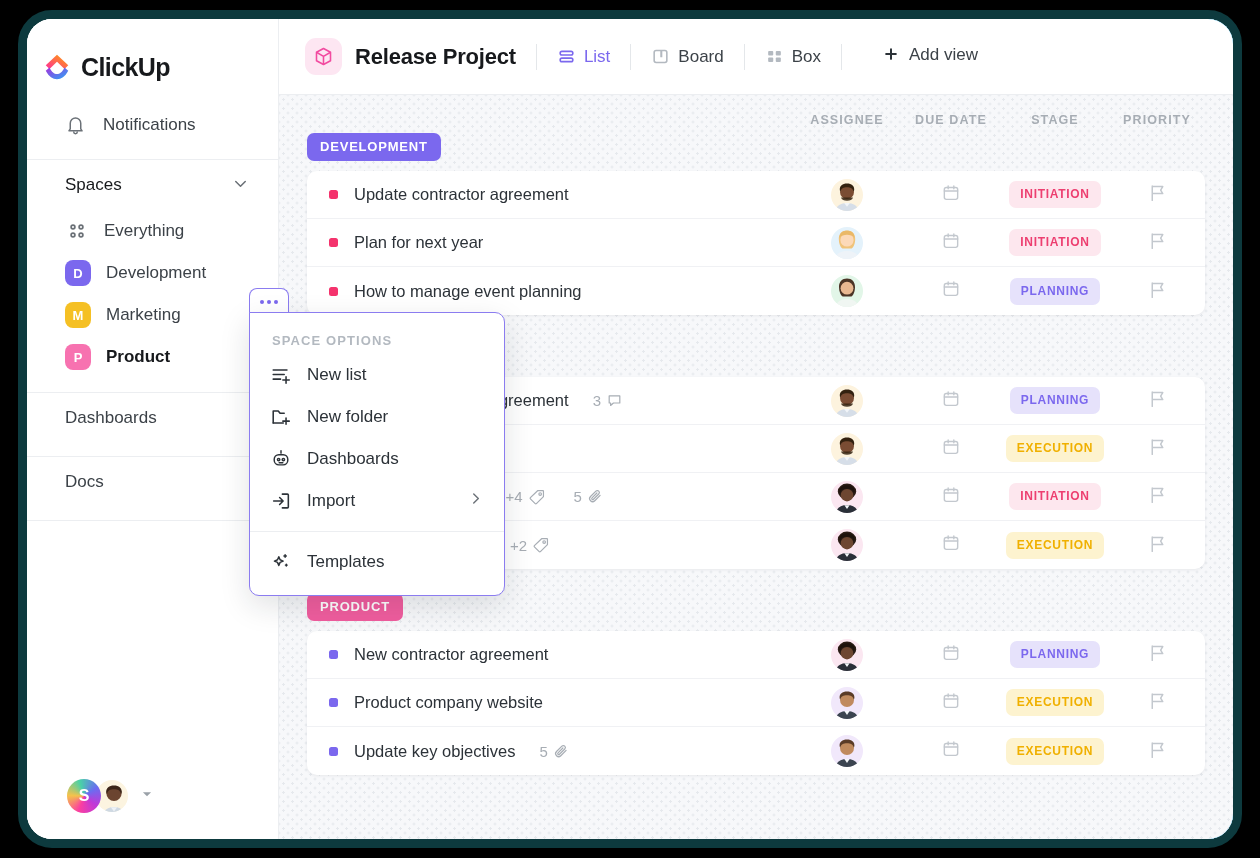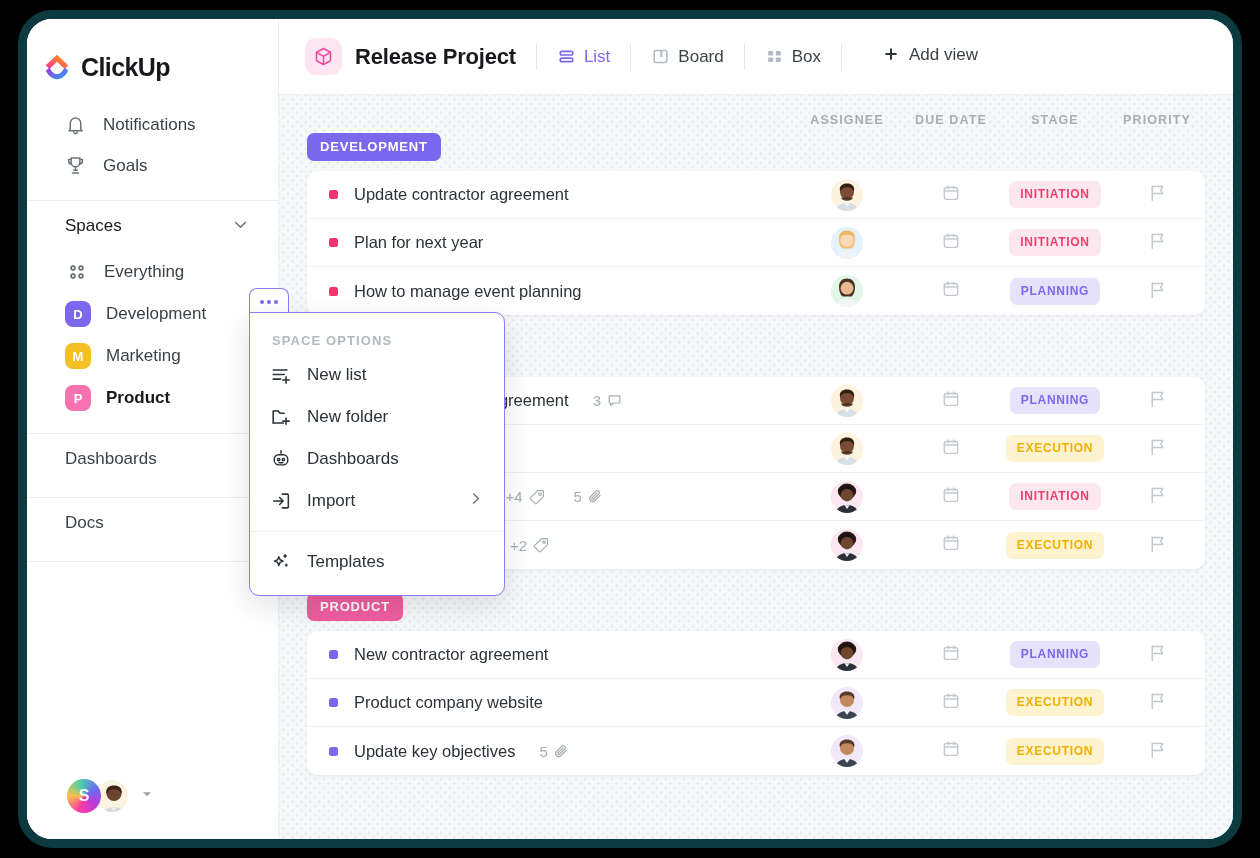--- a/index.html
+++ b/index.html
@@ -254,30 +254,20 @@
 
       <nav class="nav">
         <div class="nav-item">
           <span class="ic">
             <svg viewBox="0 0 24 24" width="21" height="21" fill="none" stroke="currentColor" stroke-width="1.7" stroke-linecap="round" stroke-linejoin="round">
               <path d="M6 17V10.5a6 6 0 0 1 12 0V17l1.5 2.2H4.5z"></path>
               <path d="M10 20.5a2 2 0 0 0 4 0"></path>
             </svg>
           </span>
           <span>Notifications</span>
-        </div>
-        <div class="nav-item">
-          <span class="ic">
-            <svg viewBox="0 0 24 24" width="21" height="21" fill="none" stroke="currentColor" stroke-width="1.7" stroke-linecap="round" stroke-linejoin="round">
-              <path d="M7 3.5h10v5a5 5 0 0 1-10 0z"></path>
-              <path d="M7 5H4.2v2A3.5 3.5 0 0 0 7.4 10.4M17 5h2.8v2a3.5 3.5 0 0 1-3.2 3.4"></path>
-              <path d="M12 13.5v4M8.5 20.5h7M10 17.5h4"></path>
-            </svg>
-          </span>
-          <span>Goals</span>
         </div>
       </nav>
 
       <div class="divider"></div>
 
       <div class="spaces-head">
         <span class="t">Spaces</span>
         <span class="chev">
           <svg viewBox="0 0 24 24" width="19" height="19" fill="none" stroke="currentColor" stroke-width="1.9" stroke-linecap="round" stroke-linejoin="round">
               <path d="M6 9.5l6 6 6-6"></path>

